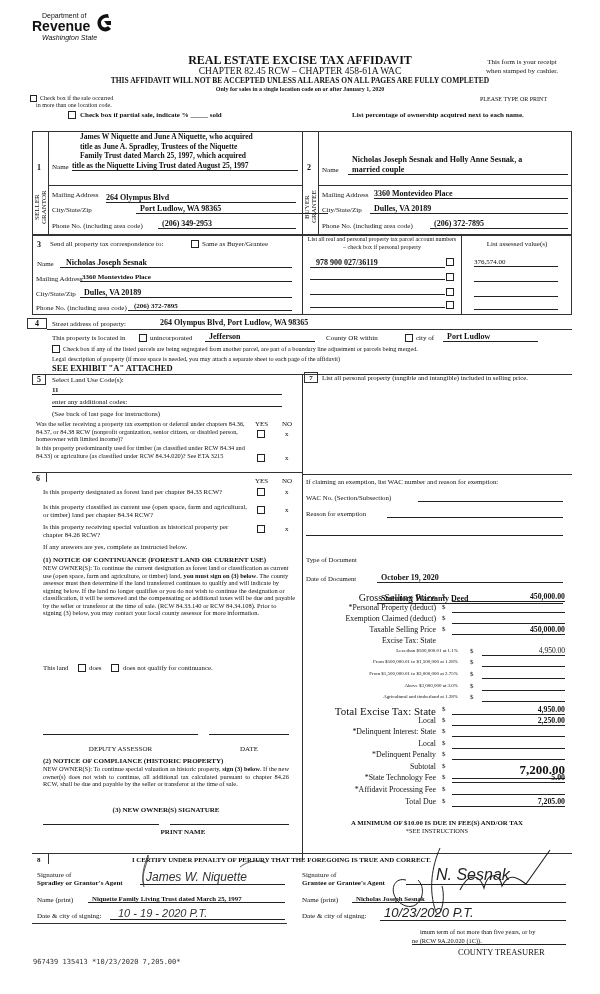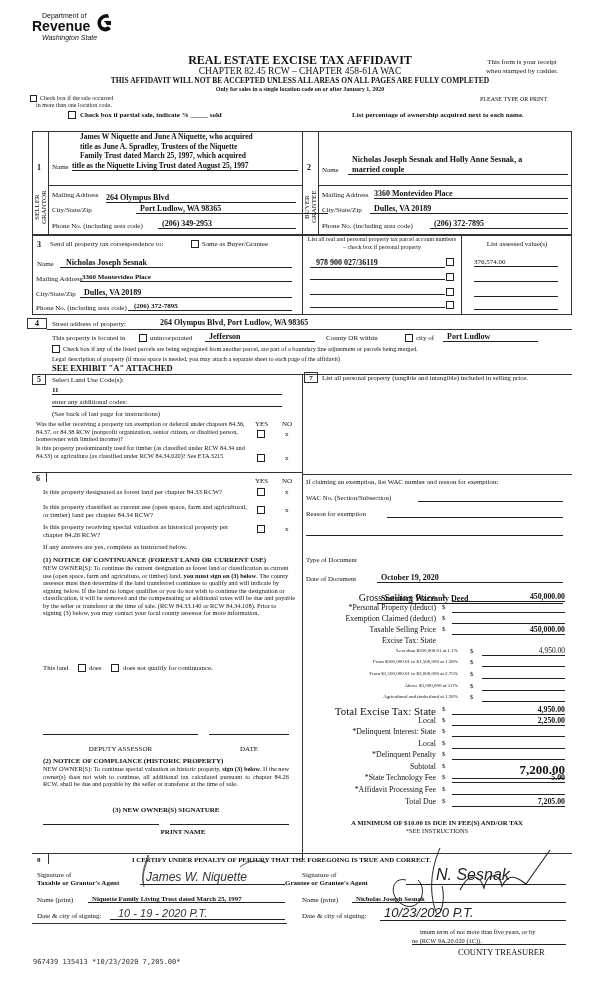--- a/index.html
+++ b/index.html
@@ -290,30 +290,30 @@
   <div class="abs c" style="left:0;top:235px;width:270px;font-size:6.4px;">*SEE INSTRUCTIONS</div>
 </div>
 
 <div class="abs" style="left:32px;top:853px;width:540px;height:1px;background:#333;"></div>
 <div class="abs" style="left:302px;top:838px;width:1px;height:15px;background:#333;"></div>
 <div class="abs b sm" style="left:37px;top:856px;">8</div>
 <div class="abs" style="left:48px;top:853px;width:1px;height:11px;background:#333;"></div>
 <div class="abs b" style="left:132px;top:856px;font-size:6.8px;">I CERTIFY UNDER PENALTY OF PERJURY THAT THE FOREGOING IS TRUE AND CORRECT.</div>
 
 <div class="abs sm" style="left:37px;top:871px;">Signature of</div>
-<div class="abs b sm" style="left:37px;top:879px;">Taxable or Grantor's Agent</div>
+<div class="abs b sm" style="left:37px;top:879px;">Spradley or Grantor's Agent</div>
 <div class="abs line sig" style="left:140px;top:870px;width:145px;font-size:12px;color:#333;padding-left:6px;">James W. Niquette</div>
 <div class="abs sm" style="left:37px;top:896px;">Name (print)</div>
 <div class="abs fill line" style="left:88px;top:895px;width:197px;font-size:6.8px;padding-left:4px;">Niquette Family Living Trust dated March 25, 1997</div>
 <div class="abs sm" style="left:37px;top:912px;">Date &amp; city of signing:</div>
 <div class="abs line sig" style="left:110px;top:907px;width:175px;font-size:11px;color:#333;padding-left:8px;">10 - 19 - 2020  P.T.</div>
 <div class="abs" style="left:32px;top:923px;width:255px;height:1px;background:#333;"></div>
 
 <div class="abs sm" style="left:302px;top:871px;">Signature of</div>
-<div class="abs b sm" style="left:285px;top:879px;text-align:right;">Grantee or Grantee's Agent</div>
+<div class="abs b sm" style="left:302px;top:879px;text-align:right;">Grantee or Grantee's Agent</div>
 <div class="abs line sig" style="left:406px;top:866px;width:160px;font-size:16px;color:#222;padding-left:30px;">N. Sesnak</div>
 <div class="abs sm" style="left:302px;top:896px;">Name (print)</div>
 <div class="abs fill line" style="left:352px;top:895px;width:214px;font-size:6.8px;padding-left:4px;">Nicholas Joseph Sesnak</div>
 <div class="abs sm" style="left:302px;top:912px;">Date &amp; city of signing:</div>
 <div class="abs line sig" style="left:380px;top:905px;width:186px;font-size:13px;color:#222;padding-left:4px;">10/23/2020  P.T.</div>
 
 <div class="abs sm" style="left:420px;top:928px;font-size:6.4px;">imum term of not more than five years, or by</div>
 <div class="abs sm line" style="left:412px;top:937px;width:154px;font-size:6.4px;">ne (RCW 9A.20.020 (1C)).</div>
 <div class="abs" style="left:458px;top:947px;font-size:8.5px;">COUNTY TREASURER</div>
 

